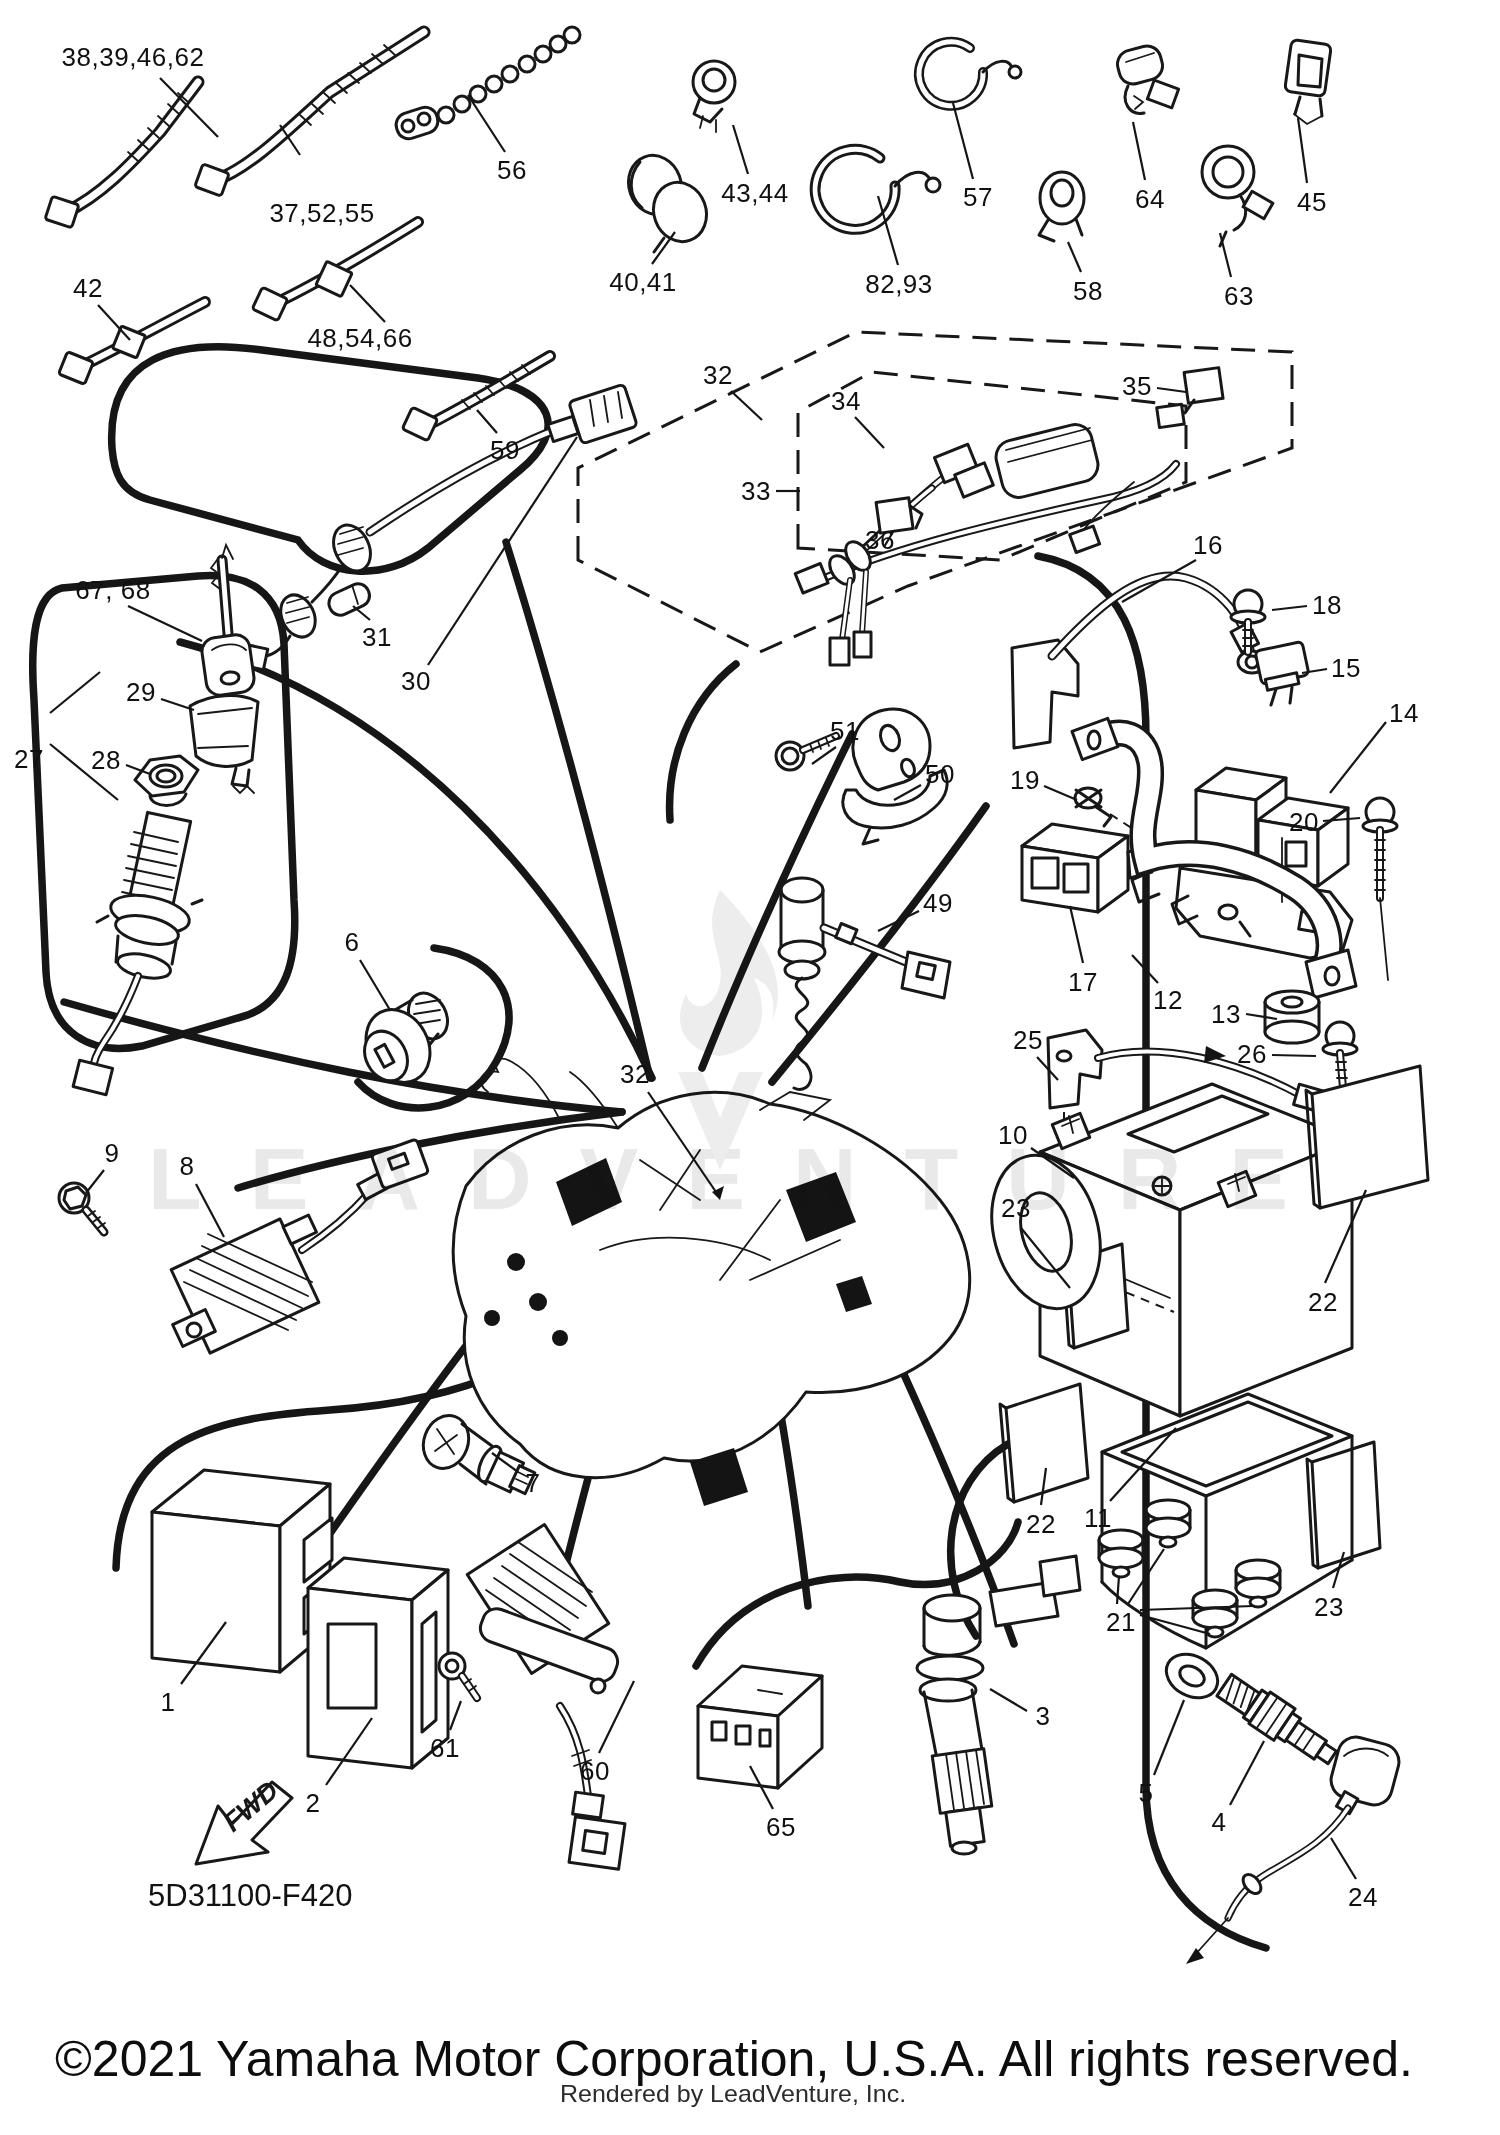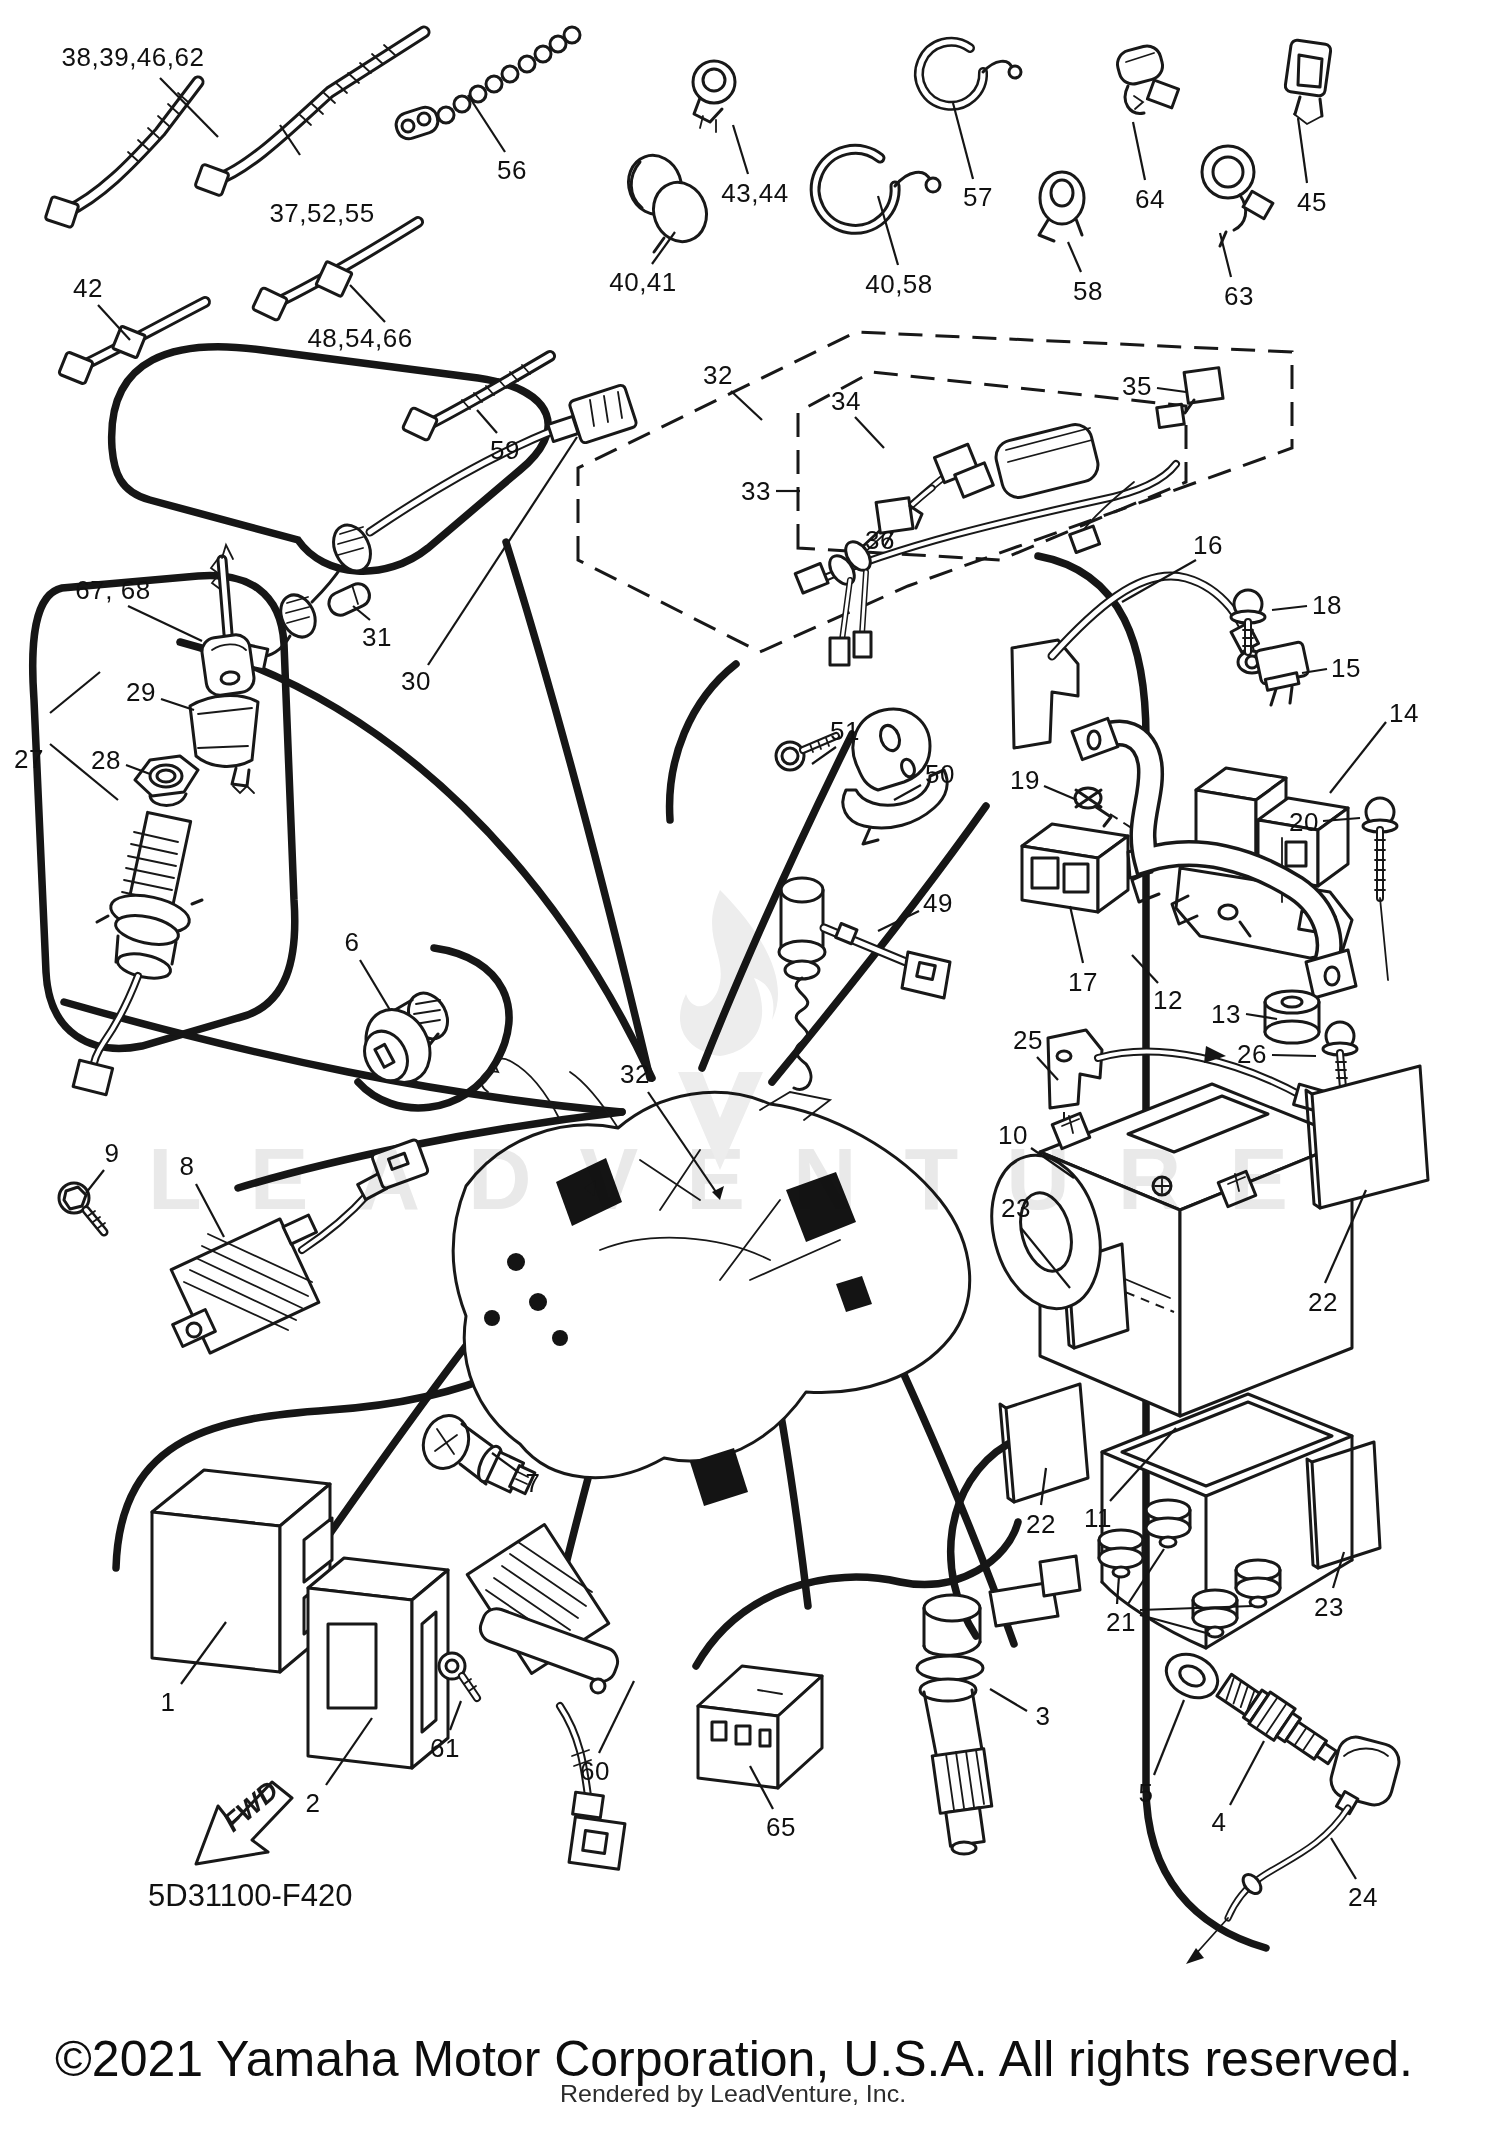--- a/index.html
+++ b/index.html
@@ -647,21 +647,21 @@
 
 <div id="callout-layer">
       <div class="callout" style="left: 133px; top: 57px;">38,39,46,62</div>
       <div class="callout" style="left: 322px; top: 173px; margin-top: 40px;">37,52,55</div>
       <div class="callout" style="left: 512px; top: 170px;">56</div>
       <div class="callout" style="left: 88px; top: 288px;">42</div>
       <div class="callout" style="left: 360px; top: 338px;">48,54,66</div>
       <div class="callout" style="left: 505px; top: 450px;">59</div>
       <div class="callout" style="left: 643px; top: 282px;">40,41</div>
       <div class="callout" style="left: 755px; top: 193px;">43,44</div>
-      <div class="callout" style="left: 899px; top: 284px;">40,58</div>
+      <div class="callout" style="left: 899px; top: 284px;">82,93</div>
       <div class="callout" style="left: 978px; top: 197px;">57</div>
       <div class="callout" style="left: 1088px; top: 291px;">58</div>
       <div class="callout" style="left: 1150px; top: 199px;">64</div>
       <div class="callout" style="left: 1239px; top: 296px;">63</div>
       <div class="callout" style="left: 1312px; top: 202px;">45</div>
       <div class="callout" style="left: 718px; top: 375px;">32</div>
       <div class="callout" style="left: 846px; top: 401px;">34</div>
       <div class="callout" style="left: 756px; top: 491px;">33</div>
       <div class="callout" style="left: 880px; top: 540px;">36</div>
       <div class="callout" style="left: 1137px; top: 386px;">35</div>

